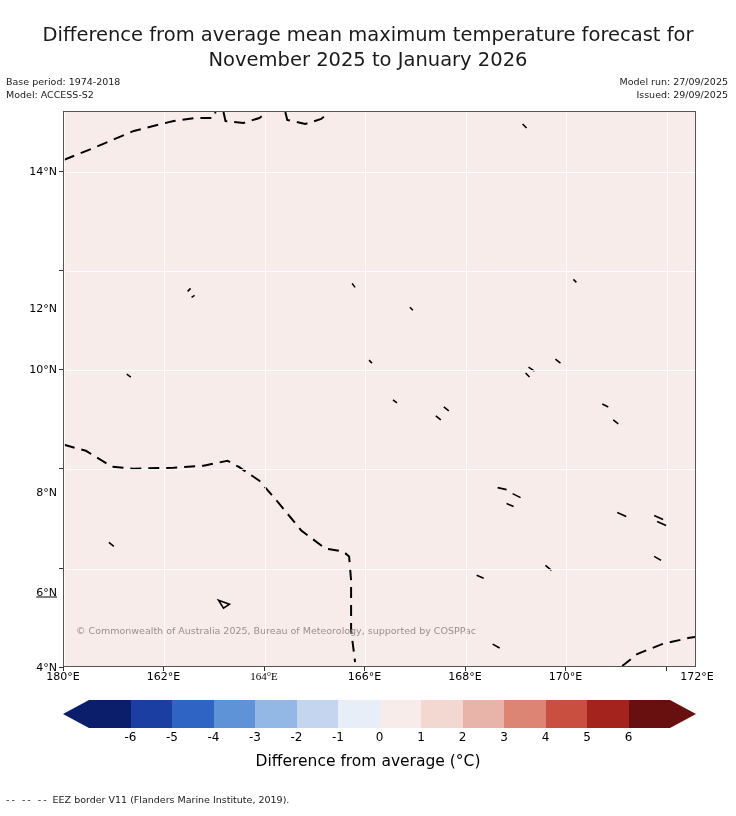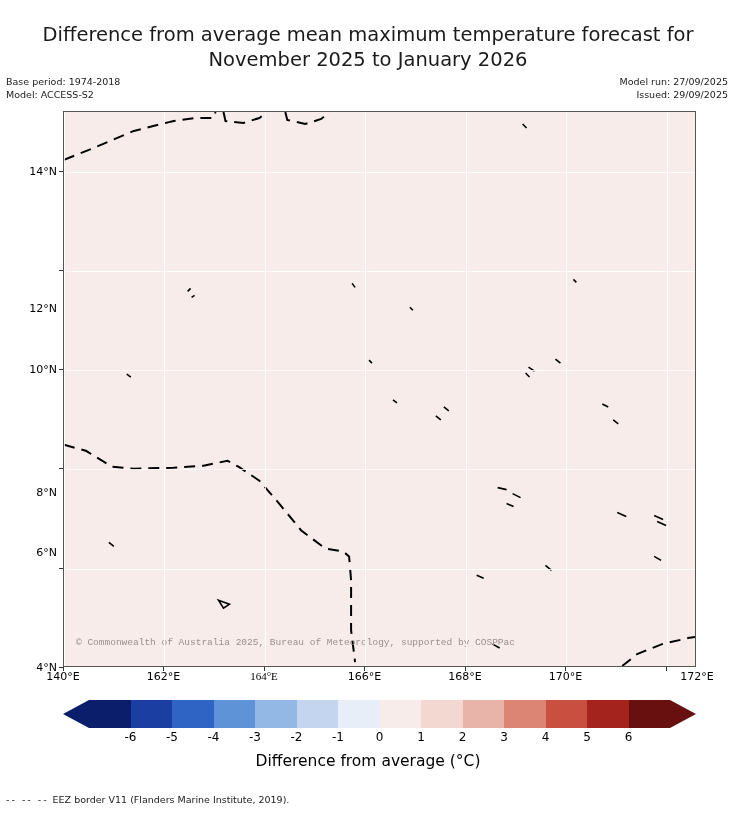--- a/index.html
+++ b/index.html
@@ -98,25 +98,24 @@
     width: 4px;
     height: 1px;
     background: #333;
     left: 59px;
   }
 
   
   .map-credit {
     position: absolute;
     left: 12px;
-    bottom: 18px;
+    bottom: 30px;
     font-size: 9.5px;
     color: #9b8f8d;
     white-space: nowrap;
-    font-family: Liberation Mono, monospace;
   }
 
   
   .cbar-wrap {
     position: absolute;
     left: 63px;
     top: 700px;
     width: 633px;
     height: 32px;
   }
@@ -279,37 +278,37 @@
       <div class="cbar-tick" style="left: 524px;">5</div>
       <div class="cbar-tick" style="left: 565.5px;">6</div>
     </div>
   <div class="cbar-label">Difference from average (°C)</div>
 
   <div class="footnote">
     <span class="dashes">--  --  --</span><span>EEZ border V11 (Flanders Marine Institute, 2019).</span>
   </div>
 
 <div class="tick-mark-x" style="left: 63px;"></div>
-    <div class="tick-x" style="left: 63px;">140°E</div>
+    <div class="tick-x" style="left: 63px;">180°E</div>
     <div class="tick-mark-x" style="left: 163.476px;"></div>
     <div class="tick-x" style="left: 163.476px;">162°E</div>
     <div class="tick-mark-x" style="left: 263.952px;"></div>
     <div class="tick-x" style="left: 263.952px; font-family: Liberation Serif, serif;">164°E</div>
     <div class="tick-mark-x" style="left: 364.429px;"></div>
     <div class="tick-x" style="left: 364.429px;">166°E</div>
     <div class="tick-mark-x" style="left: 464.905px;"></div>
     <div class="tick-x" style="left: 464.905px;">168°E</div>
     <div class="tick-mark-x" style="left: 565.381px;"></div>
     <div class="tick-x" style="left: 565.381px;">170°E</div>
     <div class="tick-mark-x" style="left: 665.857px;"></div>
     <div class="tick-x" style="left: 697px;">172°E</div>
     <div class="tick-mark-y" style="top: 667px;"></div>
     <div class="tick-y" style="top: 667px; transform: translate(-100%, -50%);">4°N</div>
     <div class="tick-mark-y" style="top: 567.714px;"></div>
-    <div class="tick-y" style="top: 552px; transform: translate(-100%, -50%);">6°N</div>
+    <div class="tick-y" style="top: 592px; transform: translate(-100%, -50%); text-decoration: underline;">6°N</div>
     <div class="tick-mark-y" style="top: 468.429px;"></div>
     <div class="tick-y" style="top: 468.429px; transform: translate(-100%, -50%); margin-top: 24px;">8°N</div>
     <div class="tick-mark-y" style="top: 369.143px;"></div>
     <div class="tick-y" style="top: 369.143px; transform: translate(-100%, -50%);">10°N</div>
     <div class="tick-mark-y" style="top: 269.857px;"></div>
     <div class="tick-y" style="top: 274px; transform: translate(-100%, -50%); margin-top: 34px;">12°N</div>
     <div class="tick-mark-y" style="top: 170.571px;"></div>
     <div class="tick-y" style="top: 170.571px; transform: translate(-100%, -50%);">14°N</div>
   </div>
 

